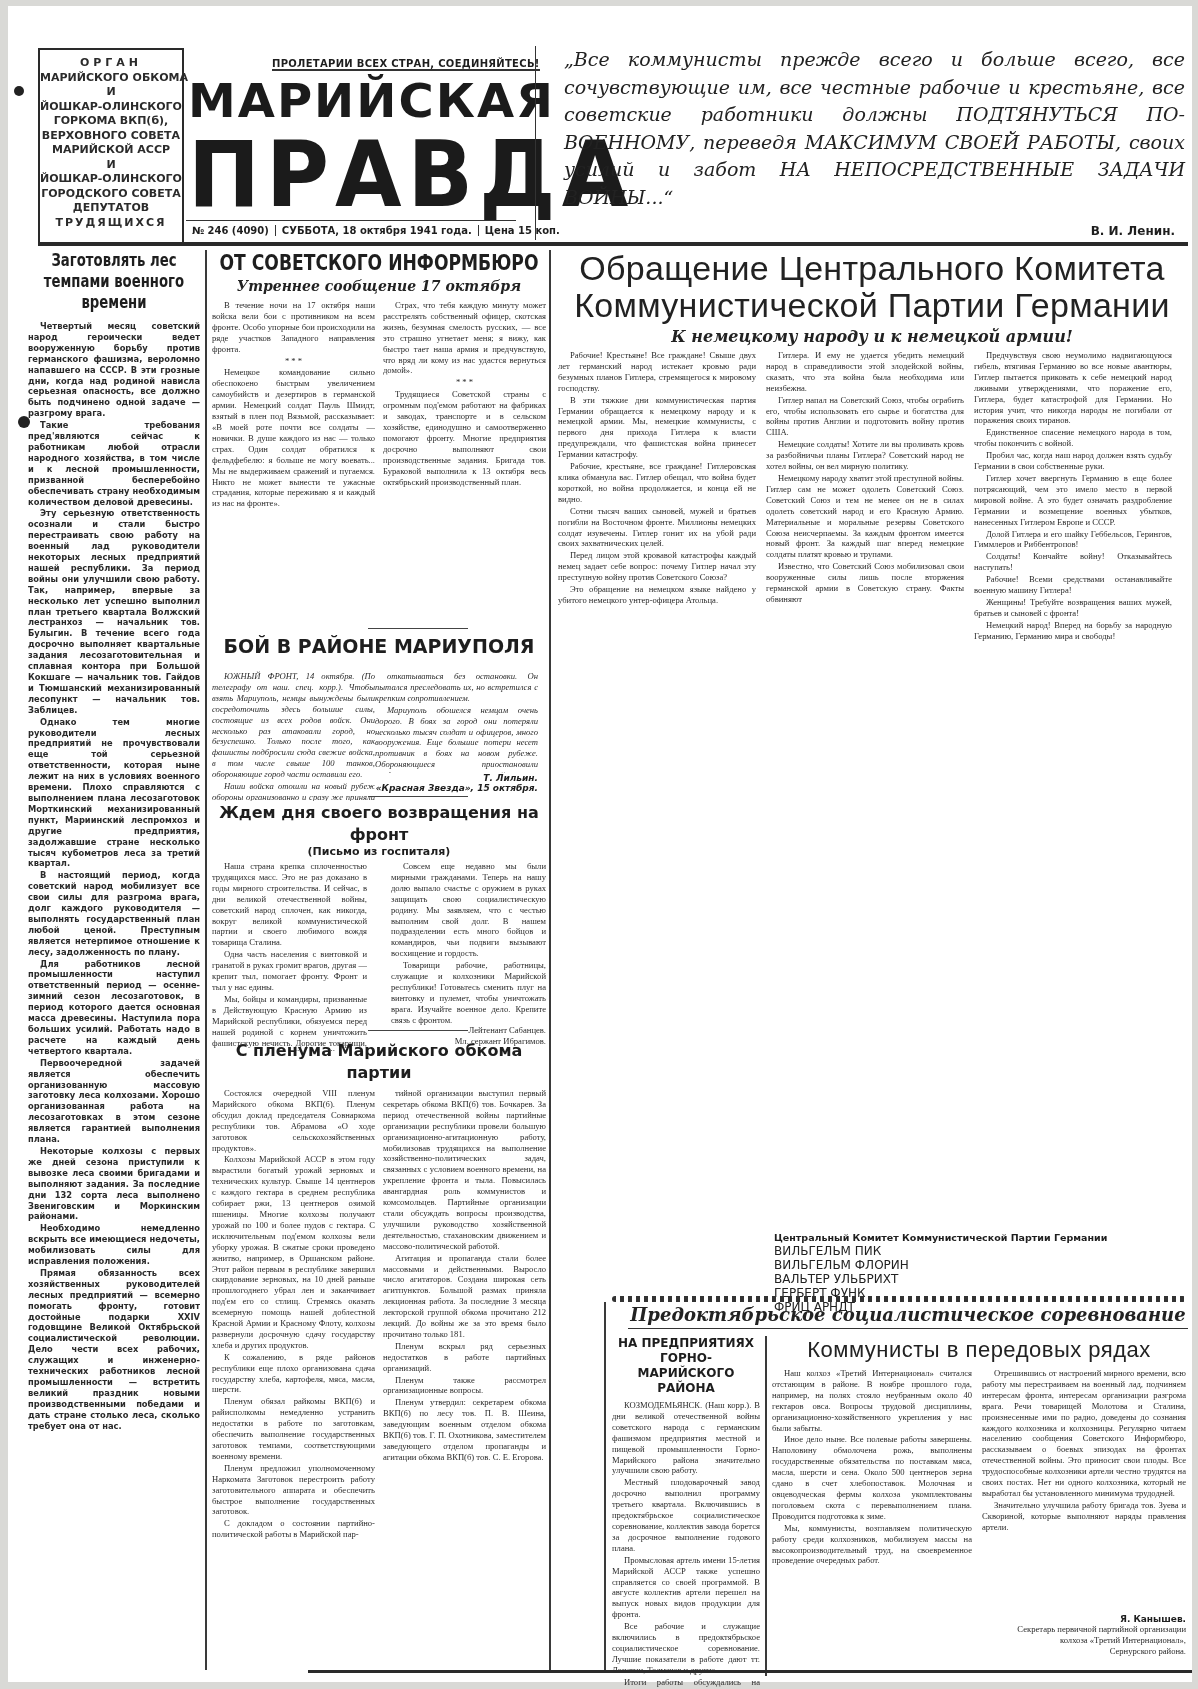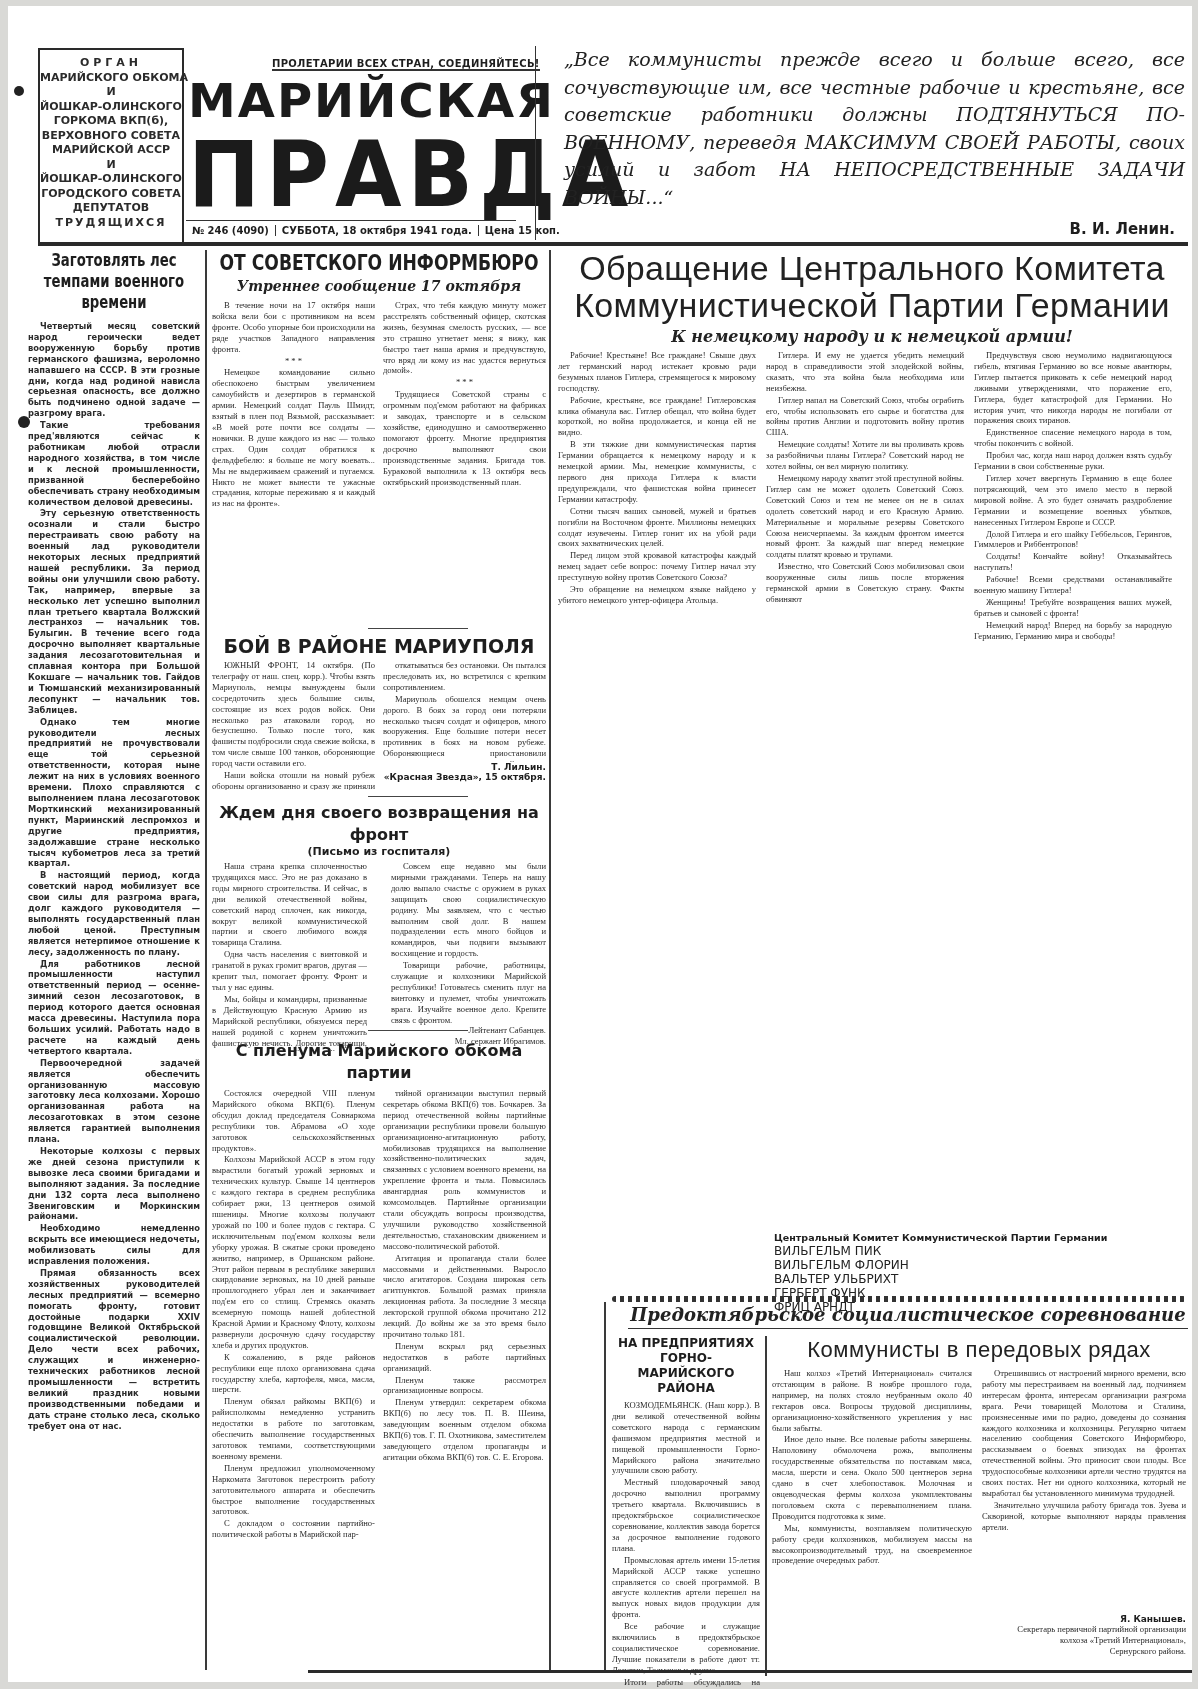--- a/index.html
+++ b/index.html
@@ -13,21 +13,21 @@
   .organ-box div { white-space: nowrap; }
   .slogan { left: 264px; top: 52px; font-family: "DejaVu Sans", sans-serif; font-weight: bold; font-size: 10px; border-bottom: 2px solid #333; letter-spacing: 0.3px; }
   .title1 { left: 180px; top: 70px; width: 330px; font-family: "DejaVu Sans", sans-serif; font-weight: 900; font-size: 48px; line-height: 50px; letter-spacing: 2px; color: #1b1b1b; transform: scaleY(0.95); }
   .title2 { left: 180px; top: 122px; width: 330px; font-family: "DejaVu Sans", sans-serif; font-weight: 900; font-size: 86px; line-height: 88px; letter-spacing: 6px; color: #1b1b1b; transform: scaleY(1.05); transform-origin: top; }
   .issue-line { left: 178px; top: 214px; width: 330px; border-top: 1px solid #333; font-family: "DejaVu Sans", sans-serif; font-weight: bold; font-size: 10px; display: flex; padding-top: 4px; }
   .issue-line span { padding: 0 6px; border-right: 1px solid #333; white-space: nowrap; }
   .issue-line span:last-child { border-right: none; }
 
   .quote-box { left: 527px; top: 40px; width: 650px; height: 194px; border-left: 1.5px solid #333; padding-left: 28px; }
   .quote { font-family: "DejaVu Serif", serif; font-style: italic; font-size: 19px; line-height: 27.5px; text-align: justify; color: #222; }
-  .quote-author { position: absolute; right: 10px; bottom: 2px; font-family: "DejaVu Sans", sans-serif; font-weight: bold; font-size: 15px; }
+  .quote-author { position: absolute; right: 10px; bottom: 2px; font-family: "DejaVu Sans", sans-serif; font-weight: bold; font-size: 12px; }
 
   .rule-thick { height: 4px; background: #2a2a2a; }
 
   
   .col { font-size: 8.6px; line-height: 10.9px; text-align: justify; color: #2a2a2a; overflow: hidden; }
   .col p { text-indent: 12px; margin-bottom: 1px; }
   .col.sans { font-family: "DejaVu Sans", sans-serif; font-weight: bold; font-size: 8.3px; }
   .vrule { width: 1.5px; background: #3a3a3a; }
   .hrule { height: 1px; background: #444; }
 
@@ -112,21 +112,21 @@
         <p style="text-align:center;text-indent:0">* * *</p>
         <p>Трудящиеся Советской страны с огромным под'емом работают на фабриках и заводах, транспорте и в сельском хозяйстве, единодушно и самоотверженно помогают фронту. Многие предприятия досрочно выполняют свои производственные задания. Бригада тов. Бураковой выполнила к 13 октября весь октябрьский производственный план.</p>
       </div>
     </div>
   </div>
 
   <div class="abs hrule" style="left:360px;top:622px;width:100px;"></div>
 
   <div class="abs" style="left:204px;top:628px;width:334px;">
     <div class="h-cond" style="font-size:19px;line-height:24px;">БОЙ В РАЙОНЕ МАРИУПОЛЯ</div>
-    <div style="display:flex;gap:8px;margin-top:2px;">
+    <div style="display:flex;gap:0;margin-top:13px;font-style:italic;">
       <div class="col" style="width:163px;height:130px;">
         <p>ЮЖНЫЙ ФРОНТ, 14 октября. (По телеграфу от наш. спец. корр.). Чтобы взять Мариуполь, немцы вынуждены были сосредоточить здесь большие силы, состоящие из всех родов войск. Они несколько раз атаковали город, но безуспешно. Только после того, как фашисты подбросили сюда свежие войска, в том числе свыше 100 танков, обороняющие город части оставили его.</p>
         <p>Наши войска отошли на новый рубеж обороны организованно и сразу же приняли бой. Неприятель, видимо, полагал, что теперь наши части будут</p>
       </div>
       <div style="width:163px;">
         <div class="col" style="height:102px;">
           <p>откатываться без остановки. Он пытался преследовать их, но встретился с крепким сопротивлением.</p>
           <p>Мариуполь обошелся немцам очень дорого. В боях за город они потеряли несколько тысяч солдат и офицеров, много вооружения. Еще большие потери несет противник в боях на новом рубеже. Обороняющиеся приостановили продвижение неприятельских войск, хотя немцы, по всем признакам, не оставляют надежд на успех дальнейшего наступления.</p>
         </div>
         <div class="sign">Т. Лильин.</div>
@@ -183,22 +183,22 @@
 
   <div class="abs vrule" style="left:541px;top:244px;height:1420px;"></div>
 
   <div class="abs" style="left:550px;top:244px;width:628px;">
     <div class="h-serif-big">Обращение Центрального Комитета</div>
     <div class="h-serif-big">Коммунистической Партии Германии</div>
     <div class="h-italic" style="font-size:16px;line-height:26px;">К немецкому народу и к немецкой армии!</div>
     <div style="display:flex;gap:10px;">
       <div class="col" style="width:198px;height:895px;">
         <p>Рабочие! Крестьяне! Все граждане! Свыше двух лет германский народ истекает кровью ради безумных планов Гитлера, стремящегося к мировому господству.</p>
+        <p>В эти тяжкие дни коммунистическая партия Германии обращается к немецкому народу и к немецкой армии. Мы, немецкие коммунисты, с первого дня прихода Гитлера к власти предупреждали, что фашистская война принесет Германии катастрофу.</p>
         <p>Рабочие, крестьяне, все граждане! Гитлеровская клика обманула вас. Гитлер обещал, что война будет короткой, но война продолжается, и конца ей не видно.</p>
-        <p>В эти тяжкие дни коммунистическая партия Германии обращается к немецкому народу и к немецкой армии. Мы, немецкие коммунисты, с первого дня прихода Гитлера к власти предупреждали, что фашистская война принесет Германии катастрофу.</p>
         <p>Сотни тысяч ваших сыновей, мужей и братьев погибли на Восточном фронте. Миллионы немецких солдат изувечены. Гитлер гонит их на убой ради своих захватнических целей.</p>
         <p>Перед лицом этой кровавой катастрофы каждый немец задает себе вопрос: почему Гитлер начал эту преступную войну против Советского Союза?</p>
         <p>Это обращение на немецком языке найдено у убитого немецкого унтер-офицера Атольца.</p>
       </div>
       <div class="col" style="width:198px;height:895px;">
         <p>Гитлера. И ему не удается убедить немецкий народ в справедливости этой злодейской войны, сказать, что эта война была необходима или неизбежна.</p>
         <p>Гитлер напал на Советский Союз, чтобы ограбить его, чтобы использовать его сырье и богатства для войны против Англии и подготовить войну против США.</p>
         <p>Немецкие солдаты! Хотите ли вы проливать кровь за разбойничьи планы Гитлера? Советский народ не хотел войны, он вел мирную политику.</p>
         <p>Немецкому народу хватит этой преступной войны. Гитлер сам не может одолеть Советский Союз. Советский Союз и тем не менее он не в силах одолеть советский народ и его Красную Армию. Материальные и моральные резервы Советского Союза неисчерпаемы. За каждым фронтом имеется новый фронт. За каждый шаг вперед немецкие солдаты платят кровью и трупами.</p>
         <p>Известно, что Советский Союз мобилизовал свои вооруженные силы лишь после вторжения германской армии в Советскую страну. Факты обвиняют</p>

